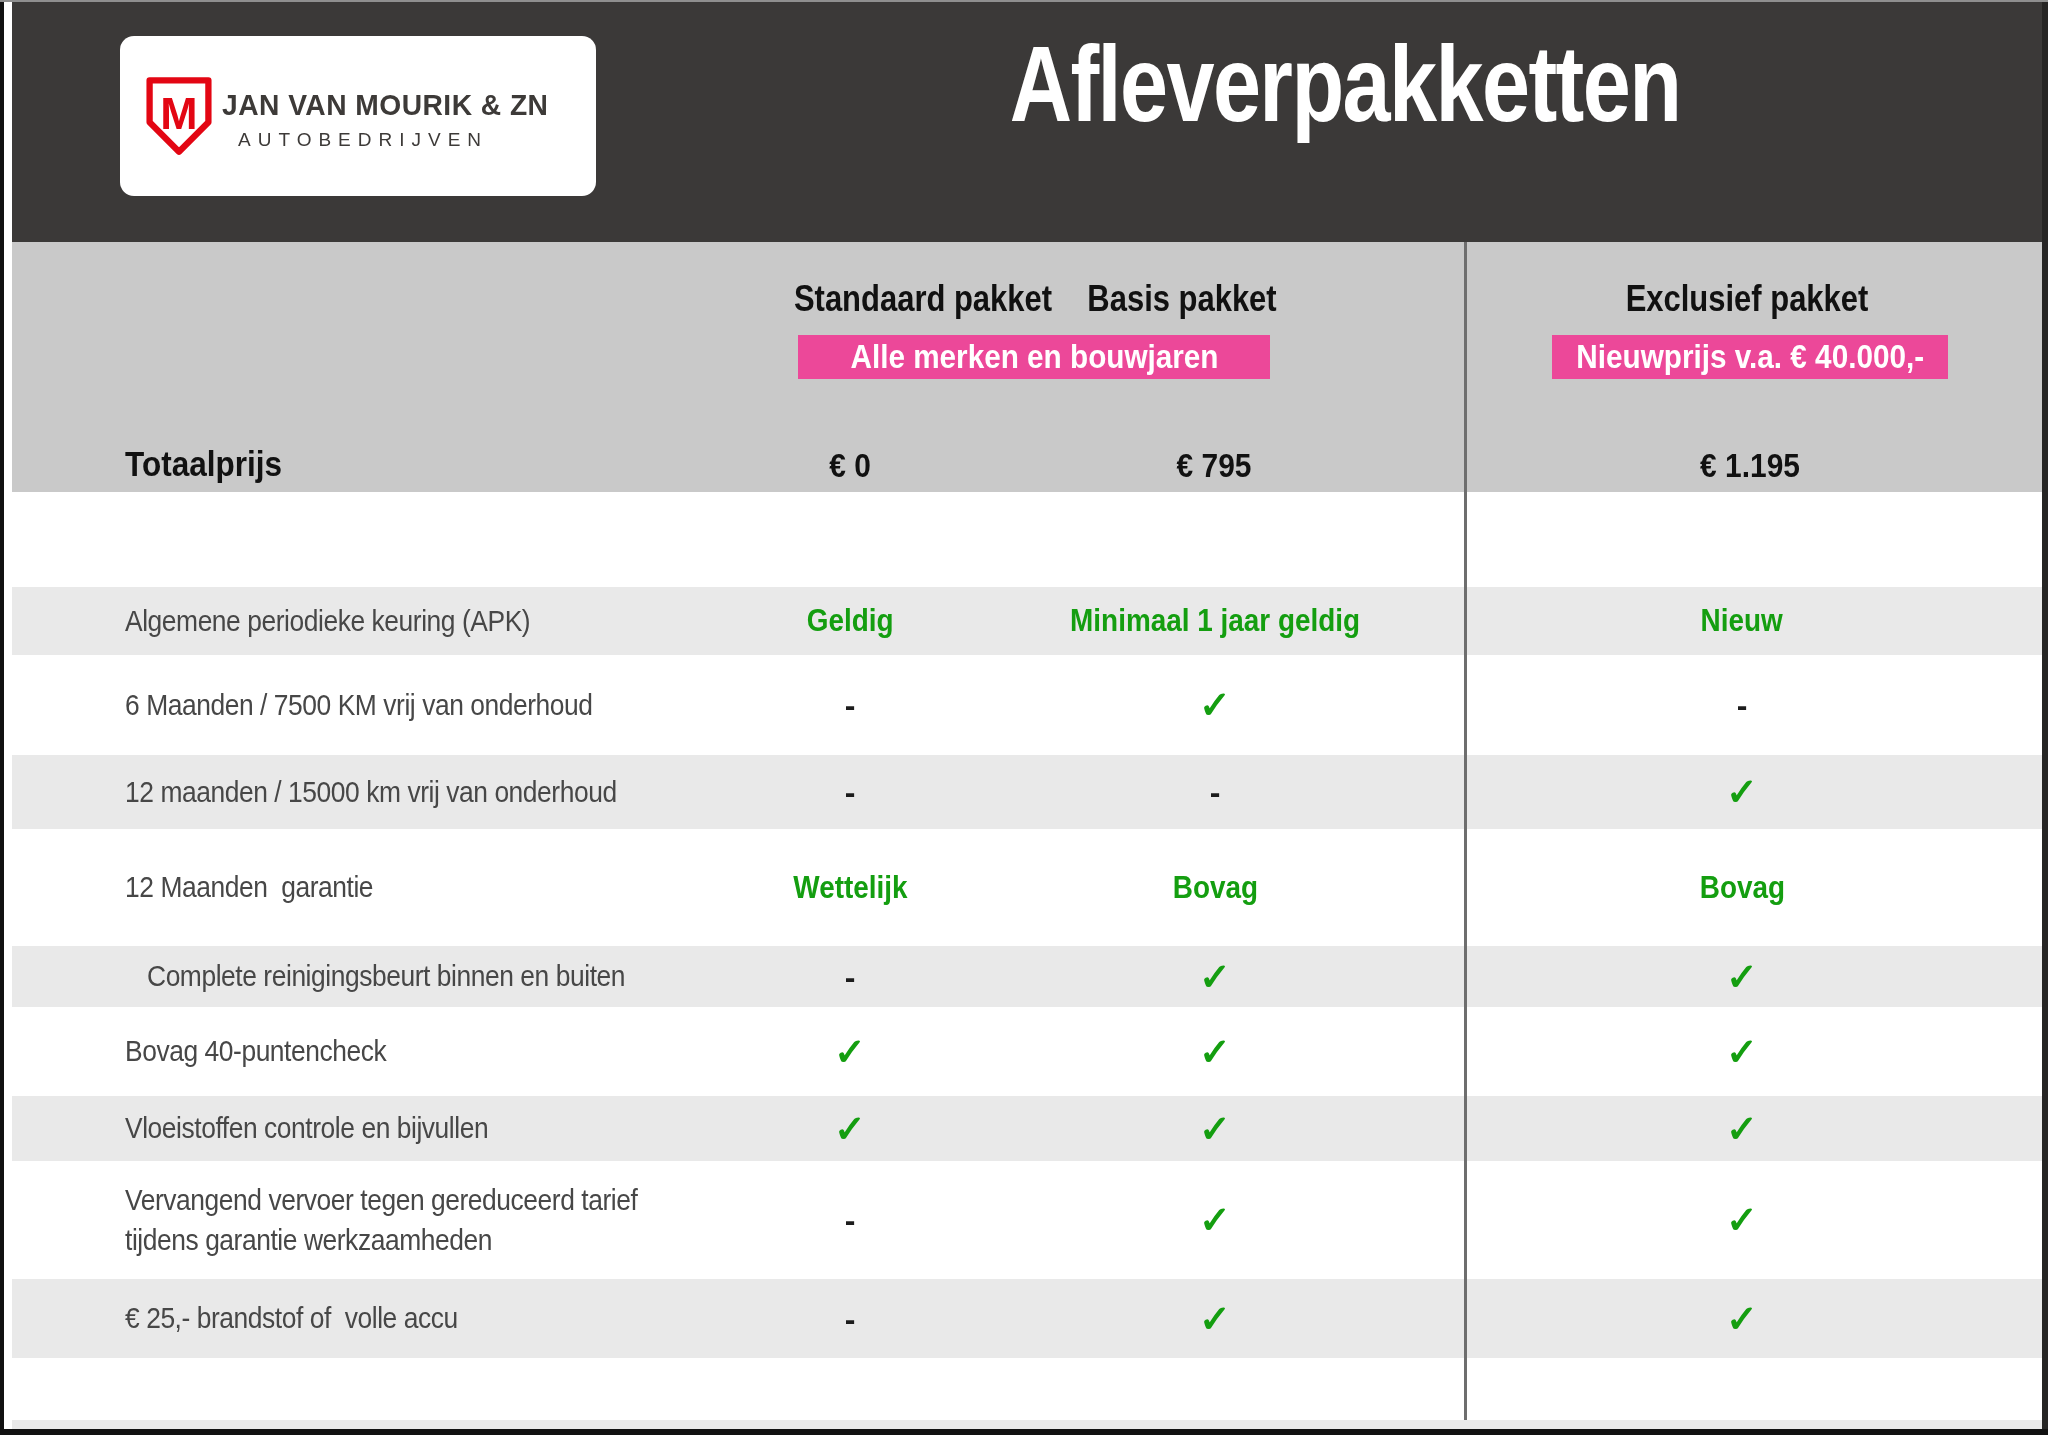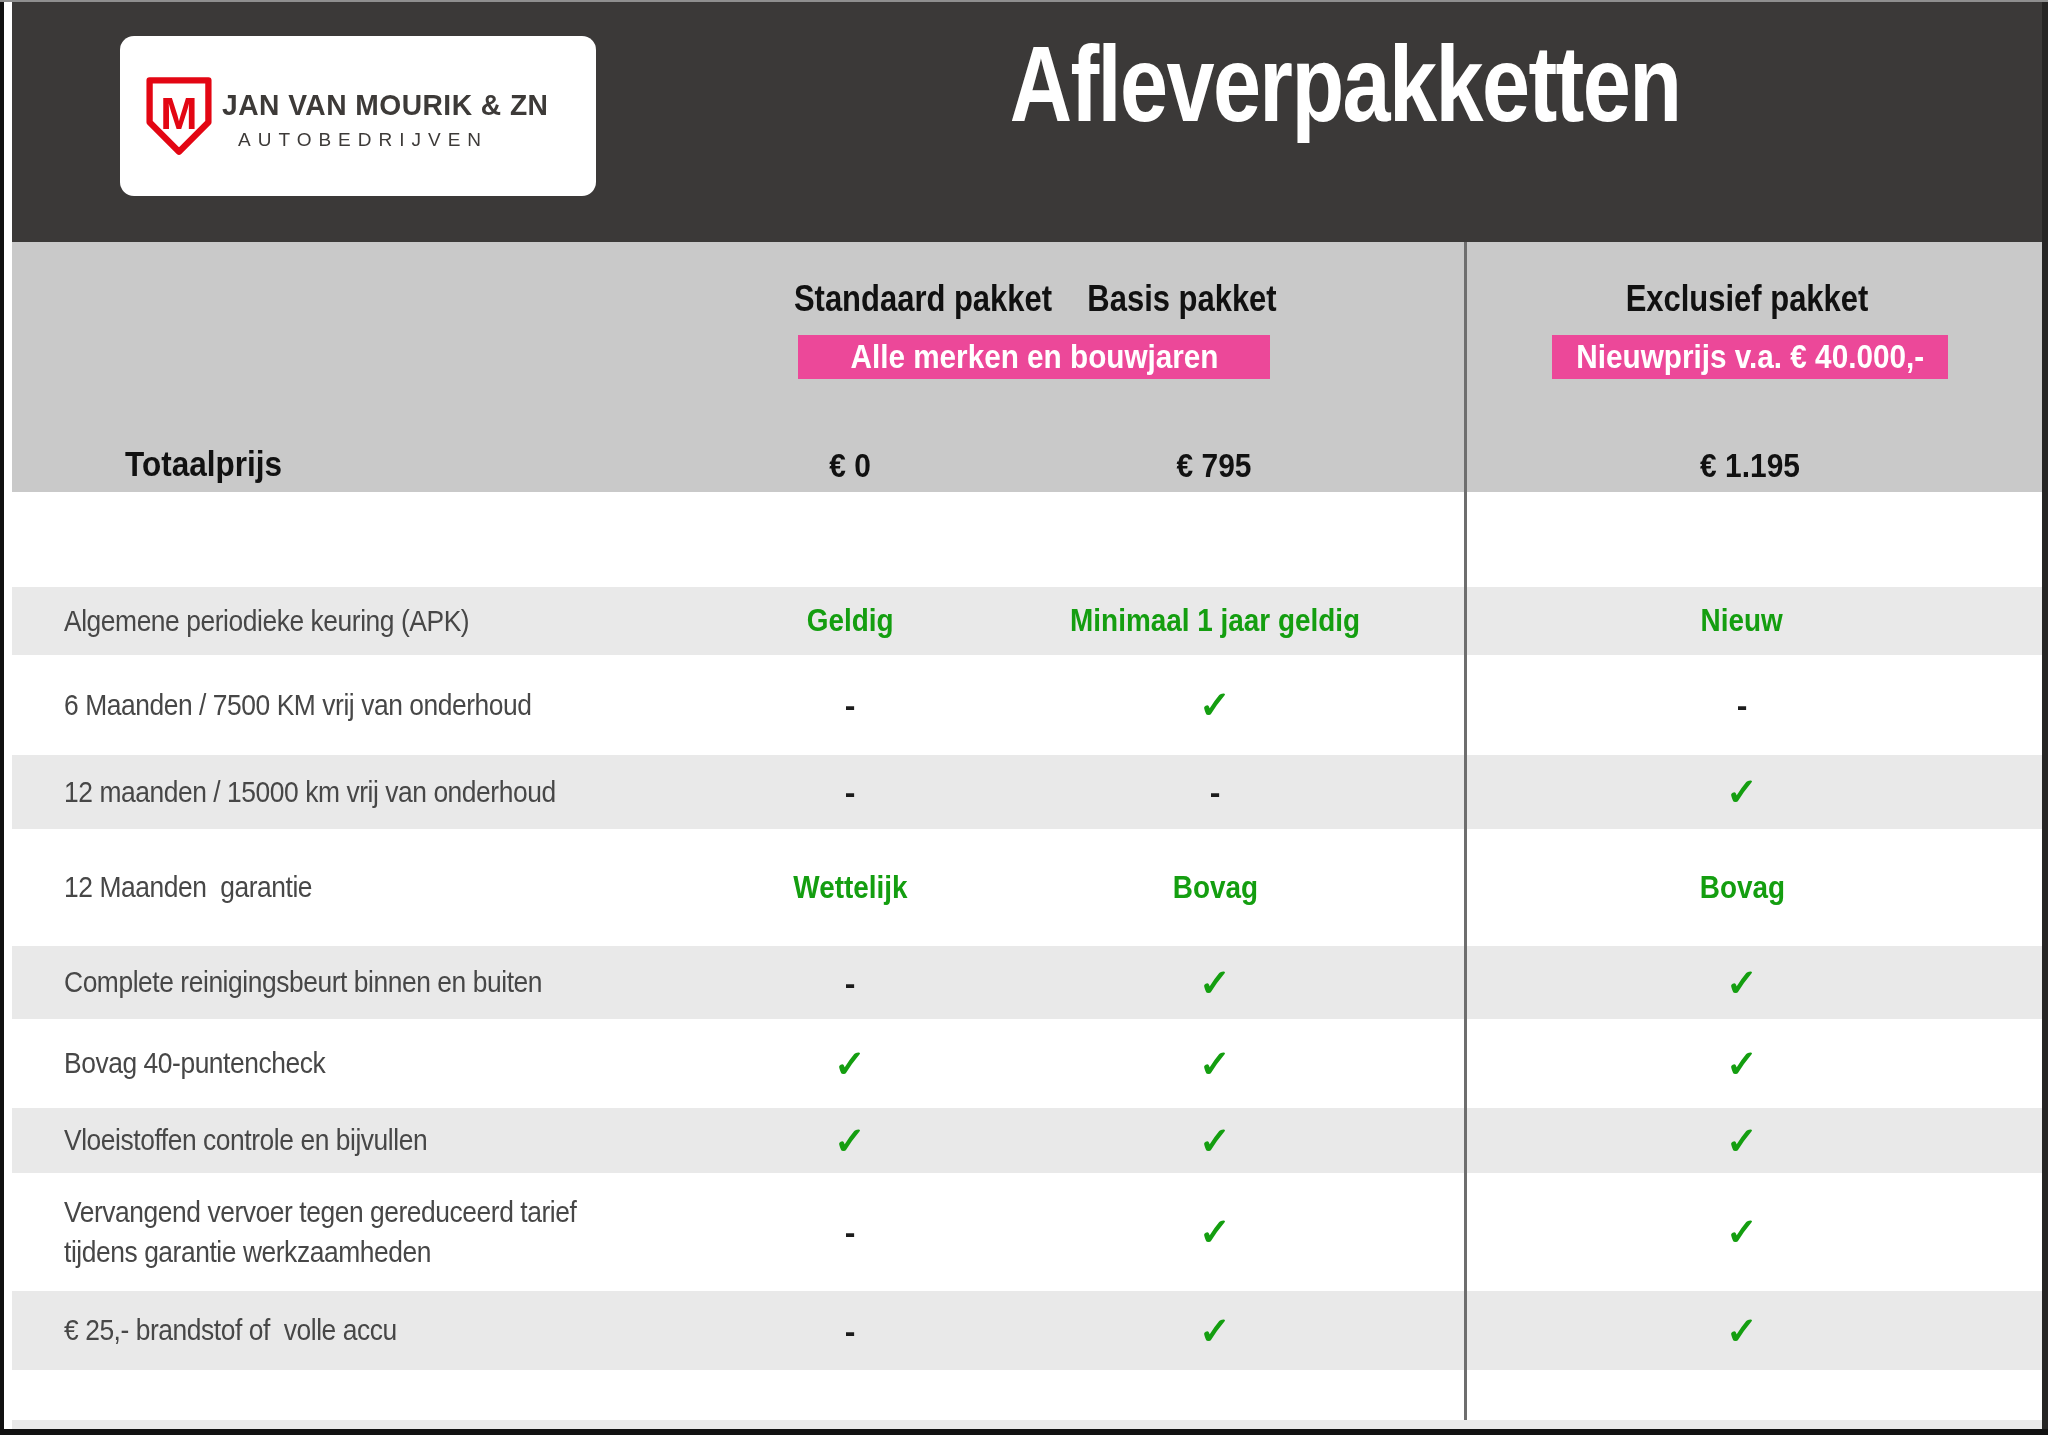--- a/index.html
+++ b/index.html
@@ -50,26 +50,26 @@
 
   
   .rows{position:absolute;left:12px;top:585px;width:2030px;}
   .row{display:grid;grid-template-columns:700px 276px 454px 1fr;align-items:center;}
   .row:nth-child(odd){background:#e9e9e9;}
   .row:nth-child(even){background:#ffffff;}
   .row:nth-child(1){height:68px;}
   .row:nth-child(2){height:100px;}
   .row:nth-child(3){height:74px;}
   .row:nth-child(4){height:117px;}
-  .row:nth-child(5){height:73px;}
+  .row:nth-child(5){height:61px;text-align:center;}
   .row:nth-child(6){height:89px;}
   .row:nth-child(7){height:65px;}
   .row:nth-child(8){height:118px;}
   .row:nth-child(9){height:79px;}
-  .cell-label{padding-left:52px;}
+  .cell-label{padding-left:113px;}
   .cell-label span{display:inline-block;font-size:30px;color:#474747;letter-spacing:-.5px;
     transform:scaleX(.88);transform-origin:left center;white-space:pre-wrap;line-height:1.35;}
   .cell-value{display:flex;align-items:center;justify-content:center;}
   .val-text{color:#149e10;font-size:31px;font-weight:bold;white-space:nowrap;
     display:inline-block;transform:scaleX(.9);}
   .val-check{color:#149e10;font-size:38px;font-weight:bold;line-height:1;}
   .val-dash{color:#1c1c1c;font-size:32px;font-weight:bold;line-height:1;}
 
   
   .col-divider{position:absolute;left:1464px;top:240px;width:3px;height:1189px;background:#6e6e6e;}

